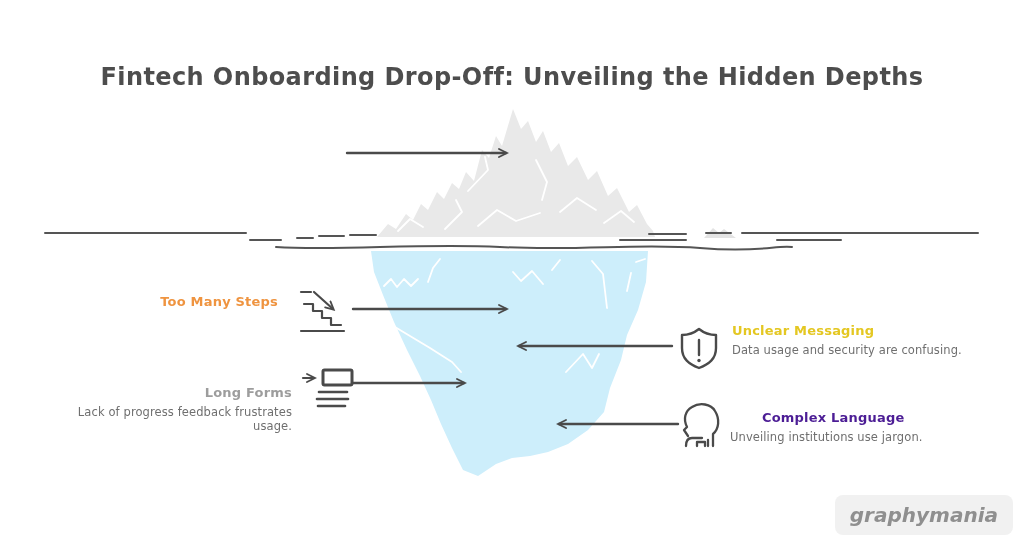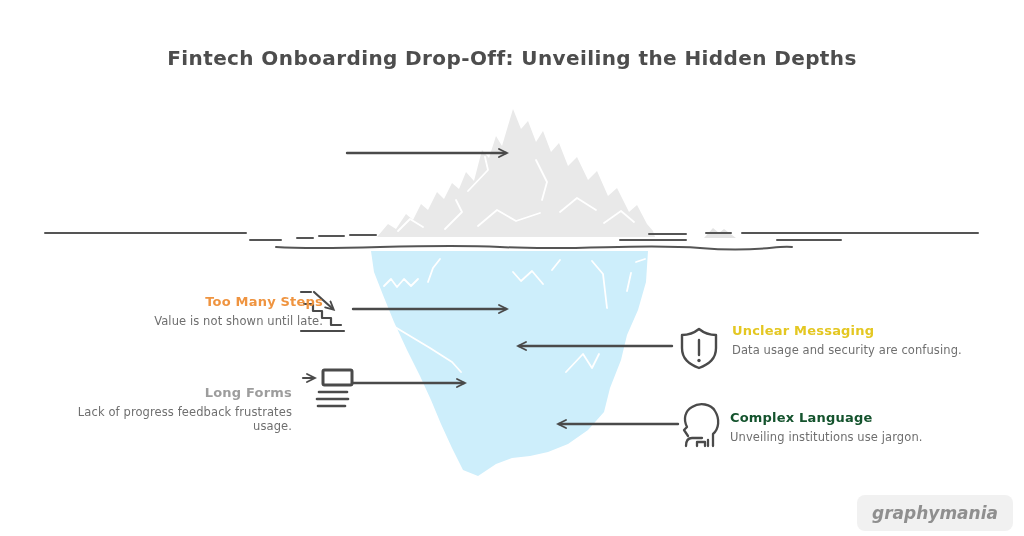--- a/index.html
+++ b/index.html
@@ -1,27 +1,27 @@
 <!DOCTYPE html>
 <html><head>
 <meta charset="utf-8">
 <style>
   html,body{margin:0;padding:0;background:#fff;}
   .canvas{position:relative;width:1024px;height:536px;background:#ffffff;overflow:hidden;
           font-family:"DejaVu Sans","Liberation Sans",sans-serif;}
-  .page-title{position:absolute;top:46px;left:0;width:100%;text-align:center;
-              font-size:20px;font-weight:bold;color:#4d4d4d;letter-spacing:.4px;}
+  .page-title{position:absolute;top:63px;left:0;width:100%;text-align:center;
+              font-size:24px;font-weight:bold;color:#4d4d4d;letter-spacing:.4px;}
   .diagram{position:absolute;inset:0;}
   .callout{position:absolute;}
   .callout .c-title{font-size:13px;font-weight:bold;letter-spacing:.2px;}
   .callout .c-desc{font-size:11.5px;color:#6f6f6f;margin-top:5px;letter-spacing:.1px;}
   .callout.left{text-align:right;}
   .callout.right{text-align:left;}
   .watermark{position:absolute;top:495px;right:11px;background:#f1f1f1;border-radius:8px;
-             padding:8px 15px;font-size:17px;font-weight:bold;font-style:italic;color:#8f8f8f;}
+             padding:8px 15px;font-size:20px;font-weight:bold;font-style:italic;color:#8f8f8f;}
   .art{stroke:#4a4a4a;fill:none;stroke-linecap:round;stroke-linejoin:round;}
   .crack{stroke:#ffffff;fill:none;stroke-width:1.8;stroke-linecap:round;stroke-linejoin:round;}
   .wline{stroke:#555555;fill:none;stroke-width:2;stroke-linecap:round;}
 </style>
 </head>
 <body>
 
 <div class="canvas">
 
   <div class="page-title" style="color: rgb(77, 77, 77);">Fintech Onboarding Drop-Off: Unveiling the Hidden Depths</div>
@@ -101,37 +101,36 @@
     </g>
 
     <g>
       <path class="art" stroke-width="2.3" d="M688,436 l-4,-6 l3,-3 c-4,-8 -2,-16 5,-20 c8,-5 19,-3 23,4 c5,8 4,18 -2,23 c0,4 0,8 0,12"></path>
       <path class="art" stroke-width="2.3" d="M686,446 c0,-5 2,-8 6,-8 h10"></path>
       <path class="art" stroke-width="2.3" d="M697,446 v-4 h8 v4"></path>
       <path class="art" stroke-width="2.3" d="M708,440 v6"></path>
     </g>
   </svg>
 
-  <div class="callout left" style="right:701px;top:294px;width:240px;">
+  <div class="callout left" style="right:746px;top:294px;width:240px;">
     <div class="c-title" style="color: rgb(239, 148, 64);">Too Many Steps</div>
-    <div class="c-desc">Value is not shown until late.</div>
   </div>
 
   <div class="callout left" style="right:732px;top:385px;width:250px;">
     <div class="c-title" style="color: rgb(157, 157, 157);">Long Forms</div>
     <div class="c-desc">Lack of progress feedback frustrates usage.</div>
   </div>
 
   <div class="callout right" style="left:732px;top:323px;width:260px;">
     <div class="c-title" style="color: rgb(228, 199, 34);">Unclear Messaging</div>
     <div class="c-desc">Data usage and security are confusing.</div>
   </div>
 
   <div class="callout right" style="left:730px;top:410px;width:260px;">
-    <div class="c-title" style="color: #14532d;">Complex Language</div>
+    <div class="c-title" style="color: #4c1d95; margin-left: 32px;">Complex Language</div>
     <div class="c-desc">Unveiling institutions use jargon.</div>
   </div>
 
   <div class="watermark">
     <span>graphymania</span>
   </div>
 
 </div>
 
 </body></html>

